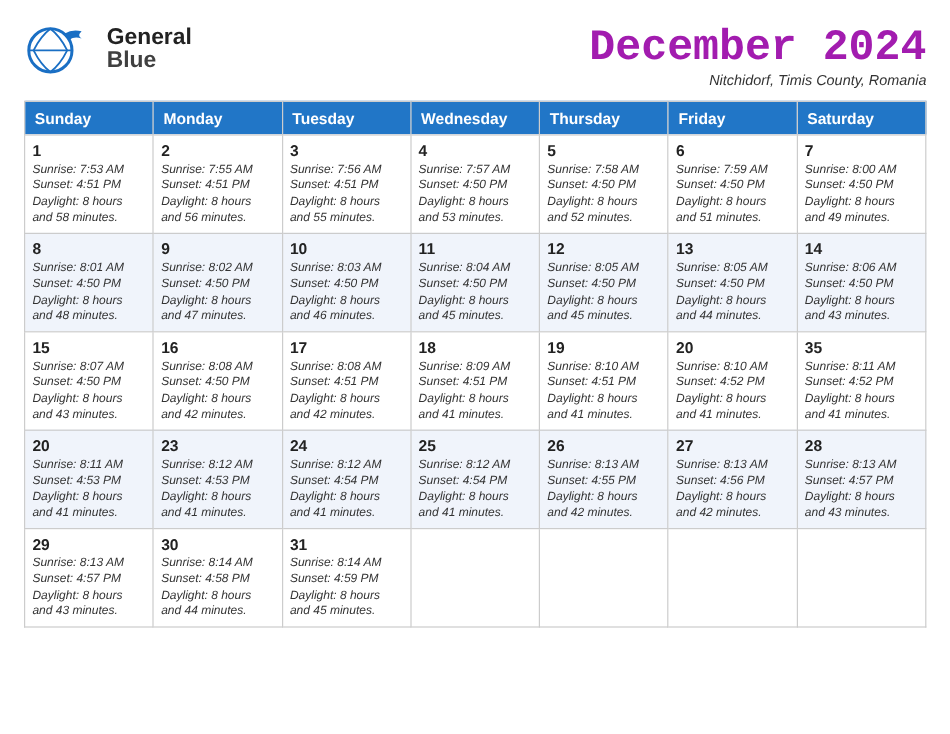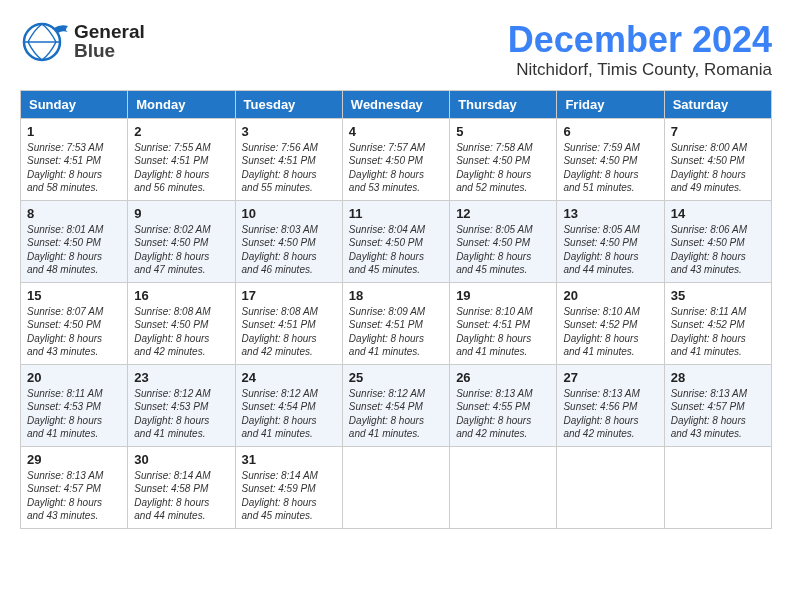--- a/index.html
+++ b/index.html
@@ -15,27 +15,29 @@
       justify-content: space-between;
       align-items: flex-start;
       margin-bottom: 10px;
     }
     .title-block {
       text-align: right;
     }
     .title-block h1 {
       font-size: 36px;
       font-weight: bold;
-      color: #3b82f6;
+      color: #a21caf;
       line-height: 1.1;
+      font-family: Liberation Mono, monospace;
     }
     .title-block h2 {
-      font-size: 17px;
+      font-size: 12px;
       font-weight: normal;
       color: #333;
+      font-style: italic;
     }
     .calendar {
       width: 100%;
       border-collapse: collapse;
     }
     .calendar th {
       background: #2176c7;
       color: #fff;
       font-size: 13px;
       font-weight: bold;
@@ -70,21 +72,21 @@
       line-height: 1.35;
       font-style: italic;
     }
     .empty-cell {
       background: #fff !important;
     }
     
     .logo-container {
       display: flex;
       align-items: center;
-      gap: 0;
+      gap: 15px;
     }
     .logo-svg {
       width: 50px;
       height: 42px;
     }
     .logo-words {
       margin-left: 4px;
     }
     .logo-general {
       font-size: 19px;

